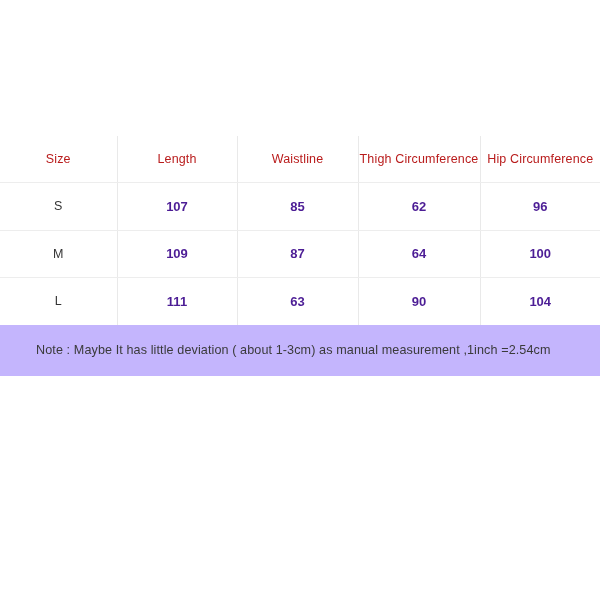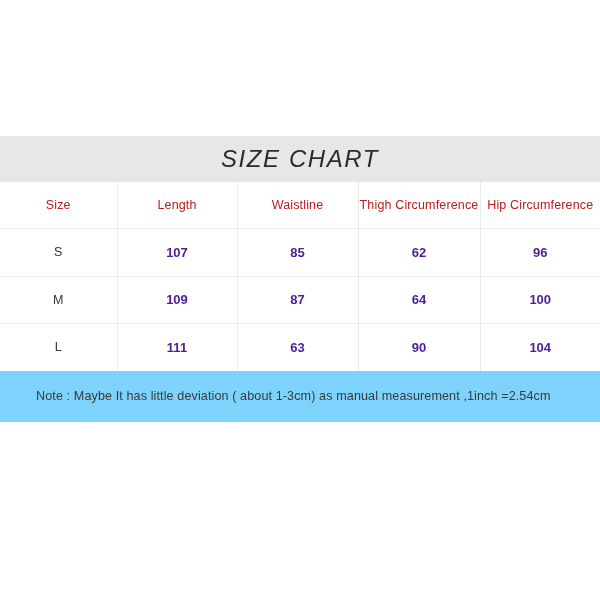--- a/index.html
+++ b/index.html
@@ -85,41 +85,38 @@
   }
   .size-table tbody td.cell-size {
     font-weight: 400;
     font-size: 12.5px;
     color: #343434;
   }
 
   
   .note-band {
     height: 51px;
-    background: #7dd3fc;
+    background: #c4b5fd;
     display: flex;
     align-items: center;
   }
   .note-band .note-text {
     padding-left: 36px;
     font-size: 12.6px;
     font-weight: 400;
     color: #3a3a3a;
     letter-spacing: 0.1px;
     white-space: nowrap;
   }
 </style>
 </head>
 <body>
 
 <div id="size-chart-card">
 
-  <div class="title-band">
-    <div class="title-text">SIZE CHART</div>
-  </div>
 
   <table class="size-table">
     <colgroup>
       <col class="c-size">
       <col class="c-len">
       <col class="c-waist">
       <col class="c-thigh">
       <col class="c-hip">
     </colgroup>
     <thead>

